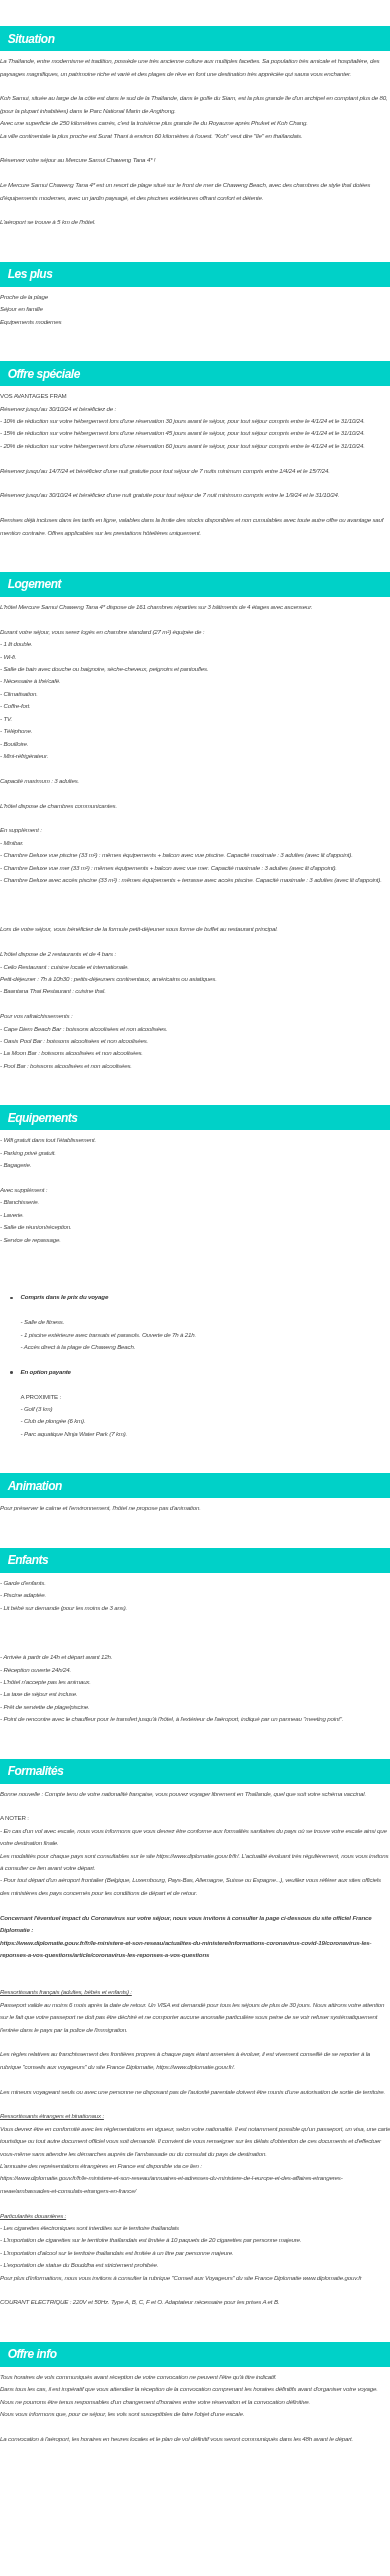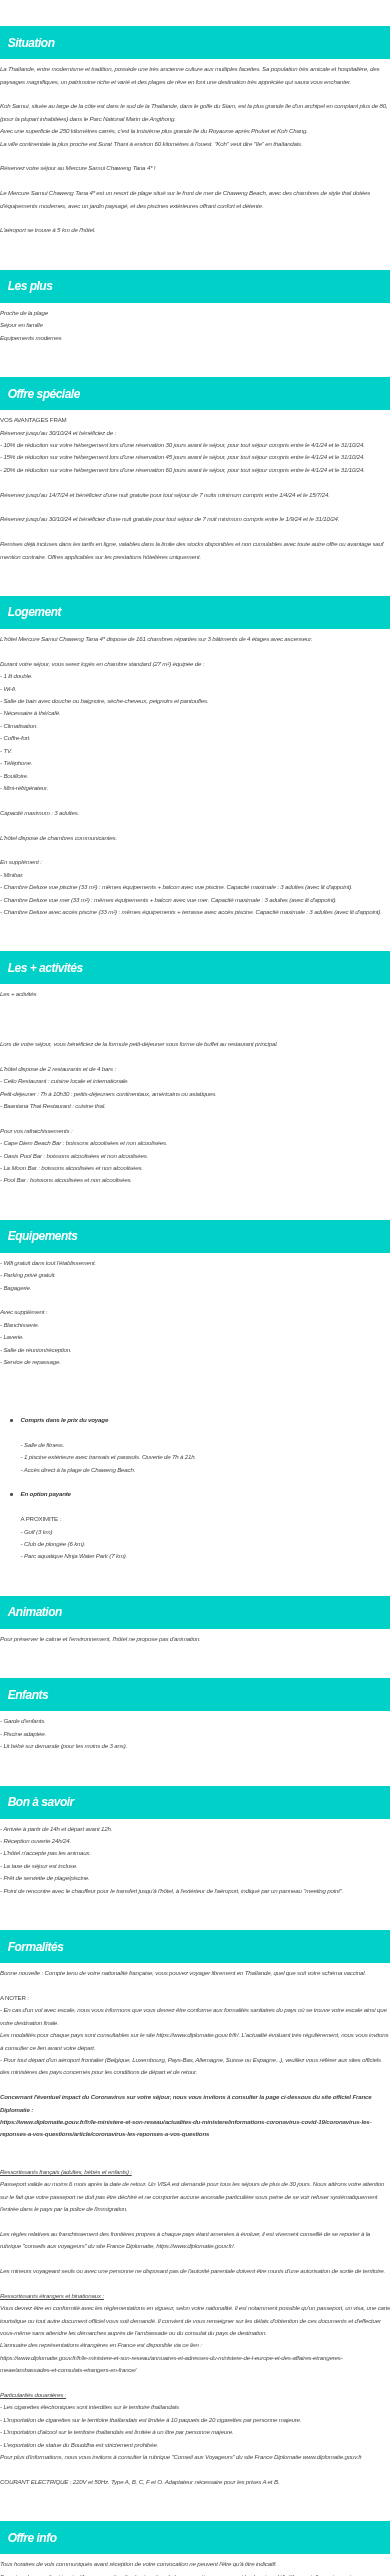--- a/index.html
+++ b/index.html
@@ -8,21 +8,21 @@
     font-family: "Liberation Sans", sans-serif;
     color: #4a4a4a;
     font-size: 6.2px;
     font-style: italic;
     letter-spacing: -0.2px;
   }
   .page { padding-top: 26px; }
   .section { margin-bottom: 0; }
   .section-header {
     background: #00d1c8;
-    height: 33px;
+    height: 25px;
     display: flex;
     align-items: center;
     padding-left: 7.7px;
   }
   .section-header h2 {
     margin: 0;
     color: #ffffff;
     font-family: "Liberation Sans", sans-serif;
     font-size: 12px;
     font-weight: bold;
@@ -128,29 +128,20 @@
       <p class="para">En supplément :</p>
       <p class="para">- Minibar.</p>
       <p class="para">- Chambre Deluxe vue piscine (33 m²) : mêmes équipements + balcon avec vue piscine. Capacité maximale : 3 adultes (avec lit d'appoint).</p>
       <p class="para">- Chambre Deluxe vue mer (33 m²) : mêmes équipements + balcon avec vue mer. Capacité maximale : 3 adultes (avec lit d'appoint).</p>
       <p class="para">- Chambre Deluxe avec accès piscine (33 m²) : mêmes équipements + terrasse avec accès piscine. Capacité maximale : 3 adultes (avec lit d'appoint).</p>
     </div>
     <div class="gap-after"></div>
   </section>
 
 
-  <section class="section">
-    <div class="section-header">
-        <h2>Les + activités</h2>
-      </div>
-    <div class="section-body">
-      <p class="para">Les + activités</p>
-    </div>
-    <div class="gap-after"></div>
-  </section>
 
   <section class="section">
     <div class="section-body">
       <p class="para">Lors de votre séjour, vous bénéficiez de la formule petit-déjeuner sous forme de buffet au restaurant principal.</p>
       <div class="spacer"></div>
       <p class="para">L'hôtel dispose de 2 restaurants et de 4 bars :</p>
       <p class="para">- Celio Restaurant : cuisine locale et internationale.</p>
       <p class="para">Petit-déjeuner : 7h à 10h30 : petits-déjeuners continentaux, américains ou asiatiques.</p>
       <p class="para">- Baantana Thai Restaurant : cuisine thaï.</p>
       <div class="spacer"></div>
@@ -223,23 +214,20 @@
       </div>
     <div class="section-body">
       <p class="para">- Garde d'enfants.</p>
       <p class="para">- Piscine adaptée.</p>
       <p class="para">- Lit bébé sur demande (pour les moins de 3 ans).</p>
     </div>
     <div class="gap-after"></div>
   </section>
 
   <section class="section">
-    <div class="section-header">
-        <h2>Bon à savoir</h2>
-      </div>
     <div class="section-body">
       <p class="para">- Arrivée à partir de 14h et départ avant 12h.</p>
       <p class="para">- Réception ouverte 24h/24.</p>
       <p class="para">- L'hôtel n'accepte pas les animaux.</p>
       <p class="para">- La taxe de séjour est incluse.</p>
       <p class="para">- Prêt de serviette de plage/piscine.</p>
       <p class="para">- Point de rencontre avec le chauffeur pour le transfert jusqu'à l'hôtel, à l'extérieur de l'aéroport, indiqué par un panneau "meeting point".</p>
     </div>
     <div class="gap-after"></div>
   </section>

